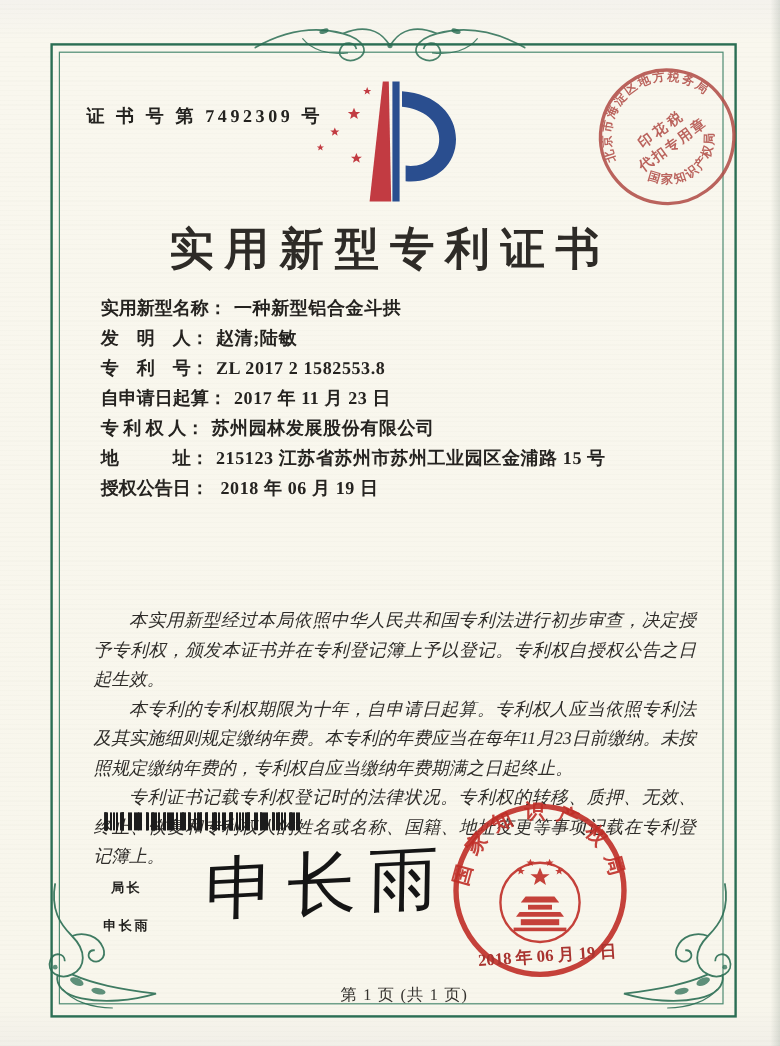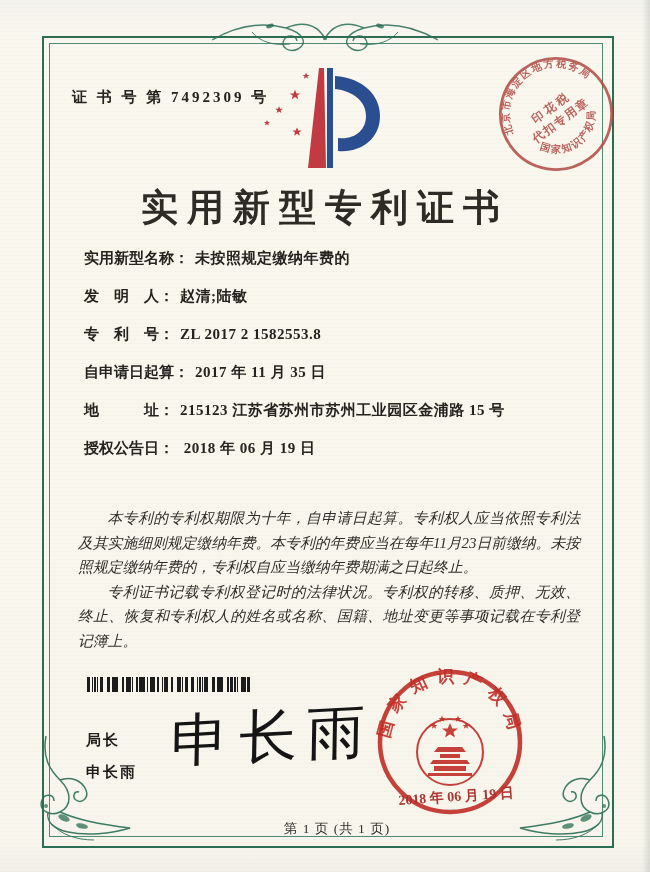--- a/index.html
+++ b/index.html
@@ -32,41 +32,41 @@
     font-weight:600;color:#23221f;}
 
   .logo{position:absolute;left:256px;top:64px;}
 
   .tax-stamp{position:absolute;left:494px;top:52px;opacity:.85;}
 
   .title{position:absolute;left:0;top:183px;width:100%;margin:0;text-align:center;
     font-size:37px;font-weight:700;letter-spacing:9px;color:#2e2b27;}
 
   .fields{position:absolute;left:84px;top:248px;width:492px;display:flex;
-    flex-direction:column;gap:17px;font-size:15px;font-weight:600;color:#252320;}
+    flex-direction:column;gap:4px;font-size:15px;font-weight:600;color:#252320;}
   .field-row{display:flex;line-height:21px;white-space:nowrap;}
   .flabel{flex:0 0 auto;}
   .fvalue{margin-left:6px;letter-spacing:.5px;}
   .grant-row{justify-content:space-between;width:492px;}
   .grant-right{display:flex;}
 
   .paragraphs{position:absolute;left:78px;top:506px;width:502px;
     font-size:14.8px;line-height:24.5px;text-align:justify;color:#2f2d2a;
     font-style:italic;}
   .paragraphs p{margin:0;text-indent:2em;}
 
   .barcode{position:absolute;left:87px;top:677px;width:164px;height:15px;
     background:
       repeating-linear-gradient(90deg,#1c1c1c 0 2px,transparent 2px 7px),
       repeating-linear-gradient(90deg,#1c1c1c 0 1px,transparent 1px 5px),
       repeating-linear-gradient(90deg,#1c1c1c 0 3px,transparent 3px 13px);
   }
 
   .director{position:absolute;left:86px;top:724px;font-family:"Liberation Sans","DejaVu Sans",sans-serif;
-    font-weight:700;font-size:15px;color:#1f1e1c;line-height:32px;letter-spacing:2px;}
+    font-weight:700;font-size:11px;color:#1f1e1c;line-height:32px;letter-spacing:2px;text-align:center;}
   .signature{position:absolute;left:158px;top:698px;width:230px;text-align:center;
     font-size:58px;color:#151515;letter-spacing:10px;transform:rotate(-3deg) skewX(-4deg);
     font-weight:400;}
 
   .seal{position:absolute;left:370px;top:662px;}
   .seal-date{position:absolute;left:382px;top:788px;width:148px;text-align:center;
     font-size:14px;font-weight:700;color:#a93430;transform:rotate(-4deg);white-space:nowrap;}
 
   .footer{position:absolute;left:12px;top:820px;width:100%;text-align:center;
     font-size:13.5px;color:#34322e;letter-spacing:1px;}
@@ -159,47 +159,52 @@
       <text x="58" y="54" font-size="11" letter-spacing="3" font-weight="700" text-anchor="middle">印花税</text>
       <text x="58" y="69" font-size="11" letter-spacing="1.5" font-weight="700" text-anchor="middle">代扣专用章</text>
     </g>
   </svg>
 
   <h1 class="title">实用新型专利证书</h1>
 
   <div class="fields">
     <div class="field-row">
       <span class="flabel">实用新型名称：</span>
-      <span class="fvalue">未按照规定缴纳年费的</span>
+      <span class="fvalue">一种新型铝合金斗拱</span>
     </div>
     <div class="field-row">
       <span class="flabel">发　明　人：</span>
       <span class="fvalue">赵清;陆敏</span>
     </div>
     <div class="field-row">
       <span class="flabel">专　利　号：</span>
       <span class="fvalue">ZL 2017 2 1582553.8</span>
     </div>
     <div class="field-row">
       <span class="flabel">自申请日起算：</span>
-      <span class="fvalue">2017 年 11 月 35 日</span>
+      <span class="fvalue">2017 年 11 月 23 日</span>
+    </div>
+    <div class="field-row">
+      <span class="flabel">专 利 权 人：</span>
+      <span class="fvalue">苏州园林发展股份有限公司</span>
     </div>
     <div class="field-row">
       <span class="flabel">地　　　址：</span>
       <span class="fvalue">215123 江苏省苏州市苏州工业园区金浦路 15 号</span>
     </div>
     <div class="field-row grant-row">
       <span>
         <span class="flabel">授权公告日：</span>
         <span class="fvalue">2018 年 06 月 19 日</span>
       </span>
     </div>
   </div>
 
   <div class="paragraphs">
+    <p>本实用新型经过本局依照中华人民共和国专利法进行初步审查，决定授予专利权，颁发本证书并在专利登记簿上予以登记。专利权自授权公告之日起生效。</p>
     <p>本专利的专利权期限为十年，自申请日起算。专利权人应当依照专利法及其实施细则规定缴纳年费。本专利的年费应当在每年11月23日前缴纳。未按照规定缴纳年费的，专利权自应当缴纳年费期满之日起终止。</p>
     <p>专利证书记载专利权登记时的法律状况。专利权的转移、质押、无效、终止、恢复和专利权人的姓名或名称、国籍、地址变更等事项记载在专利登记簿上。</p>
   </div>
 
   <div class="barcode"></div>
 
   <div class="director">
     <div>局长</div>
     <div>申长雨</div>
   </div>

